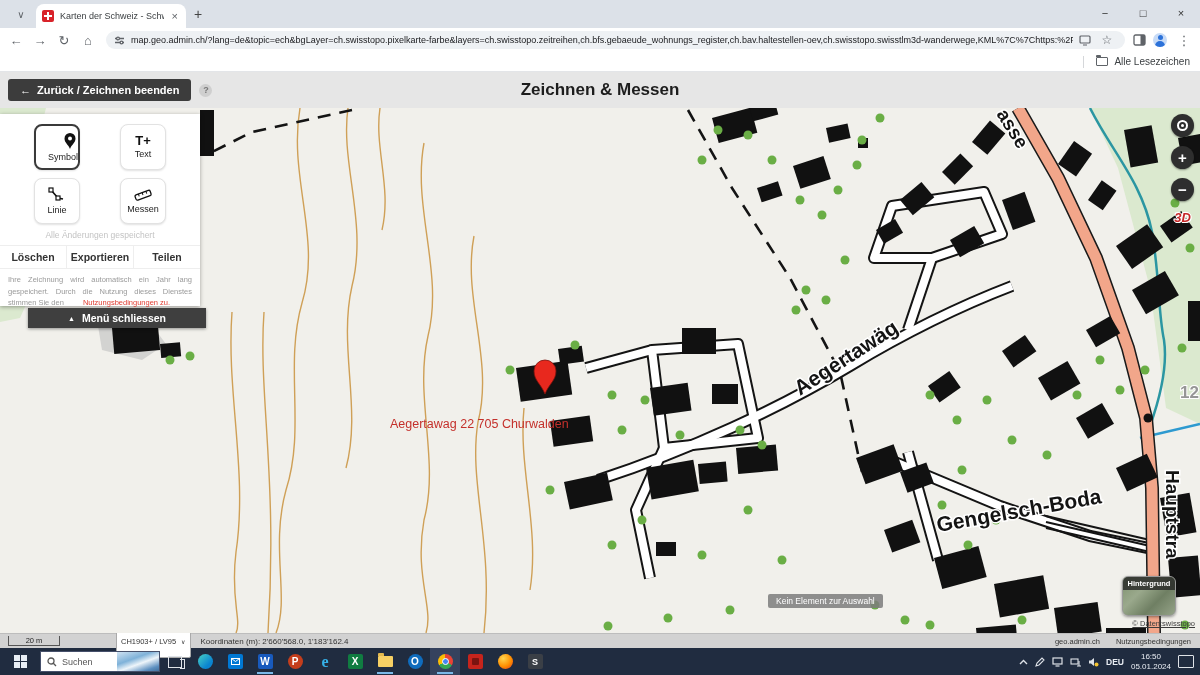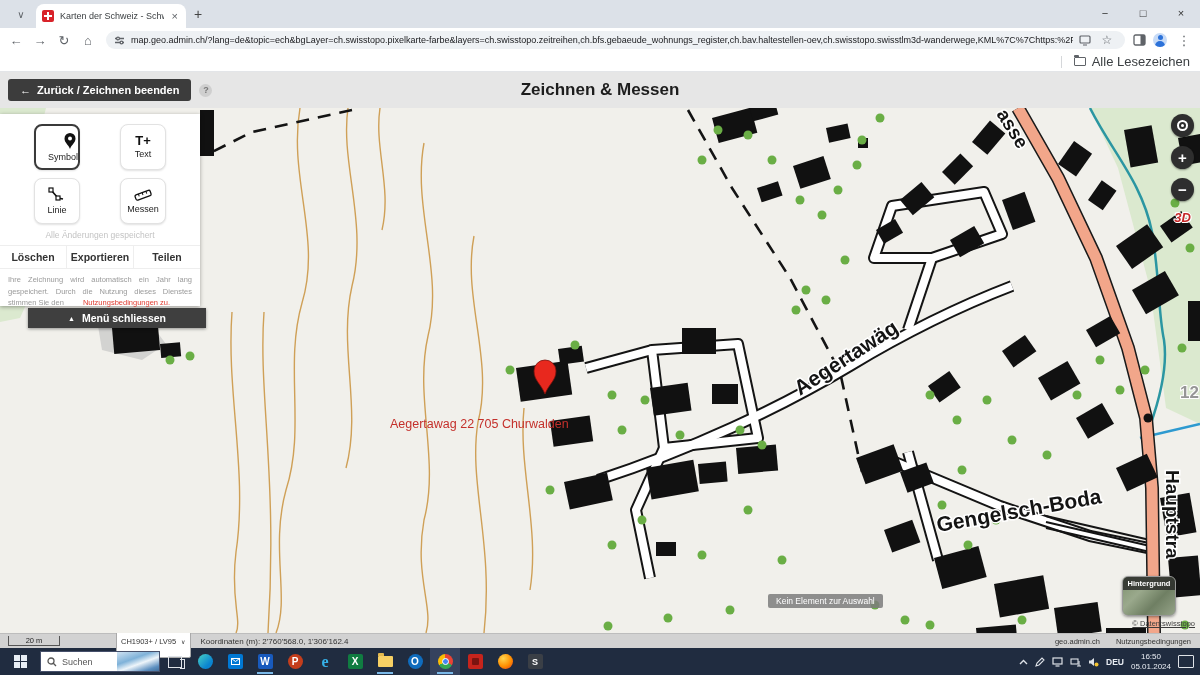--- a/index.html
+++ b/index.html
@@ -23,21 +23,21 @@
   .omnibox { flex:1; height:18px; background:#eef1f4; border-radius:10px; display:flex; align-items:center; padding:0 8px; gap:6px; margin:0 4px; overflow:hidden; }
   .omnibox .url { flex:1; font-size:9px; color:#202124; white-space:nowrap; overflow:hidden; }
   .right-ic { width:20px; height:20px; display:flex; align-items:center; justify-content:center; color:#5f6368; font-size:12px; flex:none; }
   .avatar { width:14px; height:14px; border-radius:50%; background:#c7dbf7; position:relative; overflow:hidden; }
   .avatar:before { content:""; position:absolute; left:4.5px; top:2px; width:5px; height:5px; border-radius:50%; background:#2c72d9; }
   .avatar:after { content:""; position:absolute; left:2px; top:8px; width:10px; height:7px; border-radius:5px 5px 0 0; background:#2c72d9; }
   .bookmarks { height:20px; background:#fff; border-bottom:1px solid #e3e5e8; display:flex; align-items:center; justify-content:flex-end; padding:0 10px; gap:6px; }
   .bm-divider { width:1px; height:12px; background:#d5d7da; margin-right:6px; }
   .folder-ic { width:12px; height:9px; background:#fff; border:1px solid #5f6368; border-radius:1px; position:relative; }
   .folder-ic:before { content:""; position:absolute; left:-1px; top:-3px; width:5px; height:2px; background:#5f6368; border-radius:1px 1px 0 0; }
-  .bm-label { font-size:13px; color:#3c4043; }
+  .bm-label { font-size:10px; color:#3c4043; }
 
   
   .app-header { height:36px; background:#e6e6e6; position:relative; display:flex; align-items:center; }
   .back-btn { margin-left:8px; background:#3c3c3c; color:#fff; border-radius:3px; height:22px; display:flex; align-items:center; gap:6px; padding:0 12px; font-size:11px; font-weight:bold; }
   .help-badge { width:13px; height:13px; border-radius:50%; background:#cfcfcf; color:#777; font-size:9px; display:flex; align-items:center; justify-content:center; margin-left:8px; font-weight:bold; }
   .app-title { position:absolute; left:0; right:0; text-align:center; font-size:17px; font-weight:bold; color:#1d1d1d; pointer-events:none; }
 
   
   .map-area { position:relative; height:525px; background:#f1f0eb; overflow:hidden; }
   .map-svg { position:absolute; left:0; top:0; }
@@ -417,21 +417,21 @@
     </div>
     <div class="attribution">© Daten:swisstopo</div>
   </div>
 
   <div class="map-footer">
     <div class="scalebar">20 m</div>
     <div class="proj-select">
       <span>CH1903+ / LV95</span>
       <span style="font-size:6px;">∨</span>
     </div>
-    <div class="coords">Koordinaten (m): 2'760'568.0, 1'306'162.4</div>
+    <div class="coords">Koordinaten (m): 2'660'568.0, 1'183'162.4</div>
     <div class="footer-links">
       <span>geo.admin.ch</span>
       <span>Nutzungsbedingungen</span>
     </div>
   </div>
 
   <div class="taskbar">
     <div class="tb-start">
         <span class="win-logo">
           <span></span>

